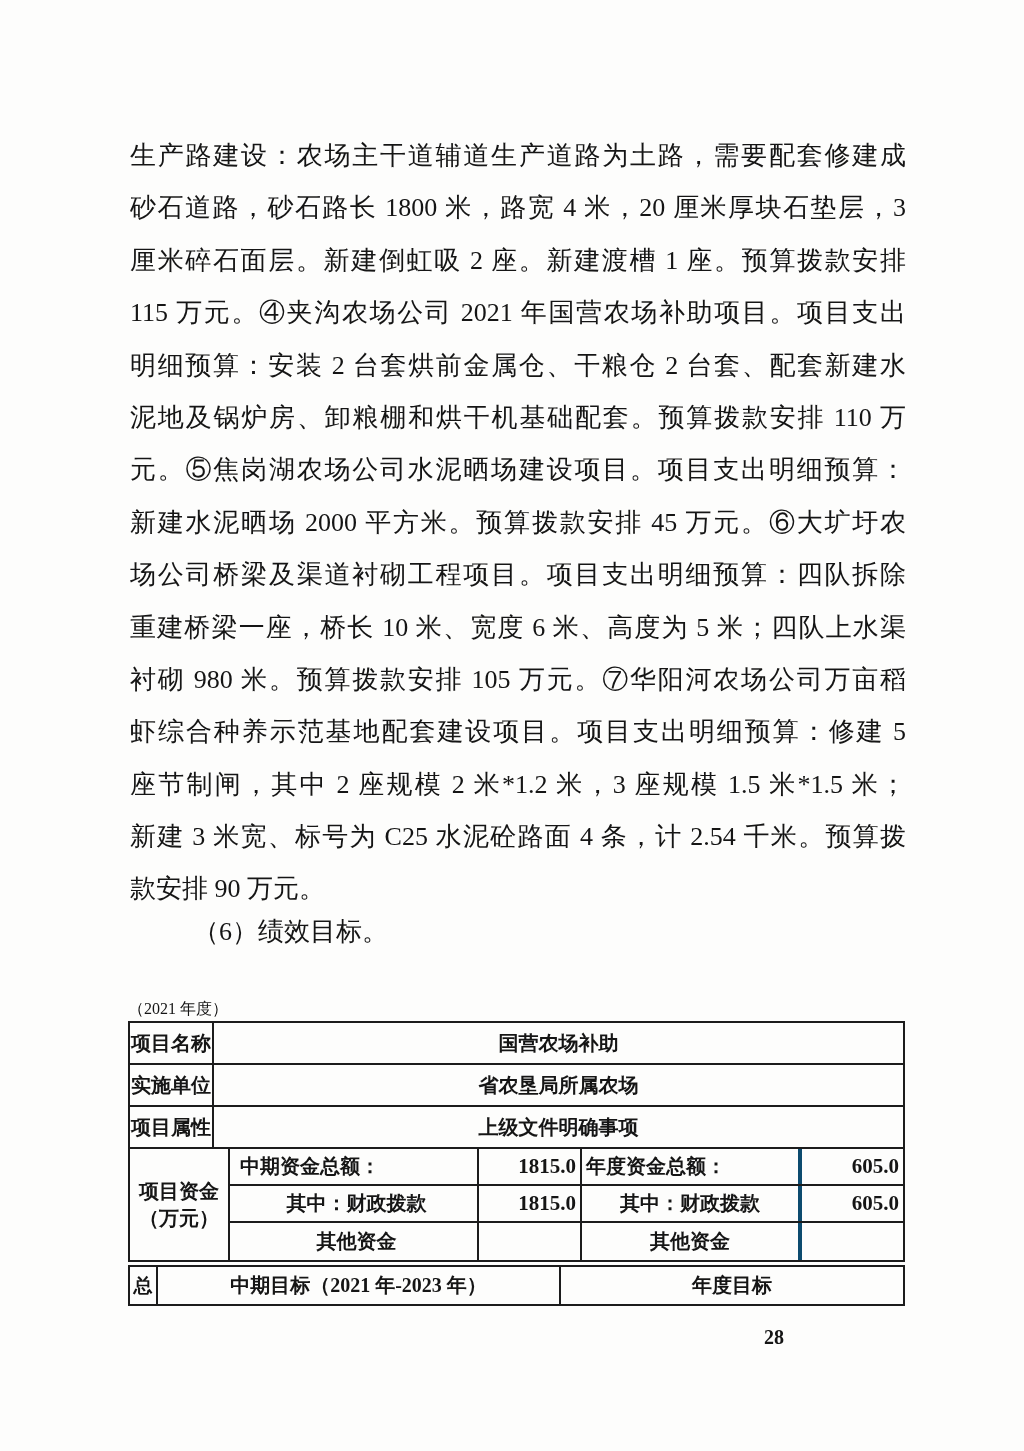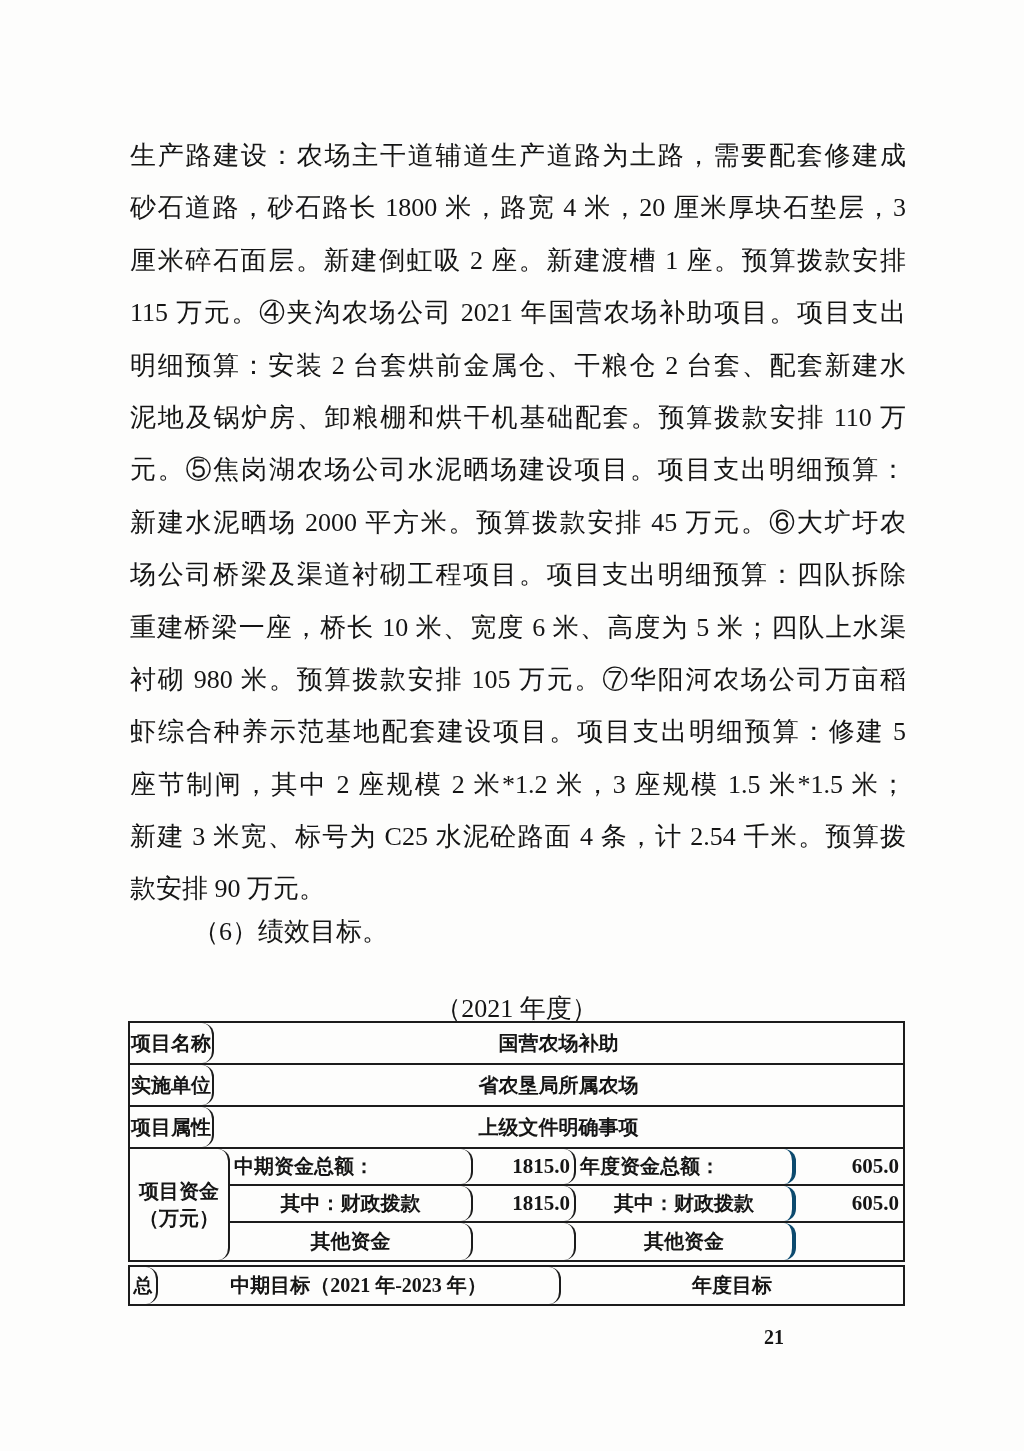--- a/index.html
+++ b/index.html
@@ -62,62 +62,60 @@
     font-weight: bold;
     font-size: 27px;
     line-height: 34px;
     letter-spacing: 1px;
   }
   .table-subtitle {
     position: absolute;
     left: 128px;
     top: 996px;
     width: 777px;
-    text-align: center;
-    font-size: 26px;
+    font-size: 16px;
     line-height: 26px;
   }
 
   
   .ptable, .gtable, .ptable * , .gtable * { box-sizing: border-box; }
   .ptable {
     position: absolute;
     left: 128px;
     top: 1021px;
     width: 777px;
     border: 2px solid #1c1c1c;
     font-weight: bold;
     font-size: 20px;
   }
   .cell {
     display: flex;
     align-items: center;
     justify-content: center;
     overflow: hidden;
-    border-radius: 12px;
   }
   .trow { display: flex; border-bottom: 2px solid #1c1c1c; }
   .trow.info { height: 42px; }
   .trow.funding { border-bottom: none; }
   .c-label {
     width: 84px;
     border-right: 2px solid #1c1c1c;
     font-size: 20px;
   }
   .c-value { flex: 1; font-size: 20px; }
 
   .f-header {
     width: 100px;
     border-right: 2px solid #1c1c1c;
     flex-direction: column;
     line-height: 27px;
     font-size: 20px;
   }
   .f-grid { flex: 1; display: flex; flex-direction: column; }
-  .f-row { display: flex; height: 37px; border-bottom: 2px solid #1c1c1c; }
+  .f-row { display: flex; height: 37px; border-bottom: 2px solid #1c1c1c; padding-left: 6px; }
   .f-row.last { border-bottom: none; }
   .f-l1 { width: 243px; border-right: 2px solid #1c1c1c; }
   .f-v1 { width: 103px; border-right: 2px solid #1c1c1c; }
   .f-l2 { width: 220px; border-right: 4px solid #0c4a6e; }
   .f-v2 { flex: 1; }
   .f-row .num { justify-content: flex-end; padding-right: 4px; font-size: 21px; }
   .f-row.r-top .f-l1, .f-row.r-top .f-l2 {
     justify-content: flex-start;
     padding-left: 4px;
   }
@@ -222,15 +220,15 @@
       </div>
     </div>
   </div>
 
   <div class="gtable">
     <div class="cell g-h">总</div>
     <div class="cell g-m">中期目标（2021 年-2023 年）</div>
     <div class="cell g-y">年度目标</div>
   </div>
 
-  <div class="page-number">21</div>
+  <div class="page-number">28</div>
 
 </div>
 
 </body></html>

